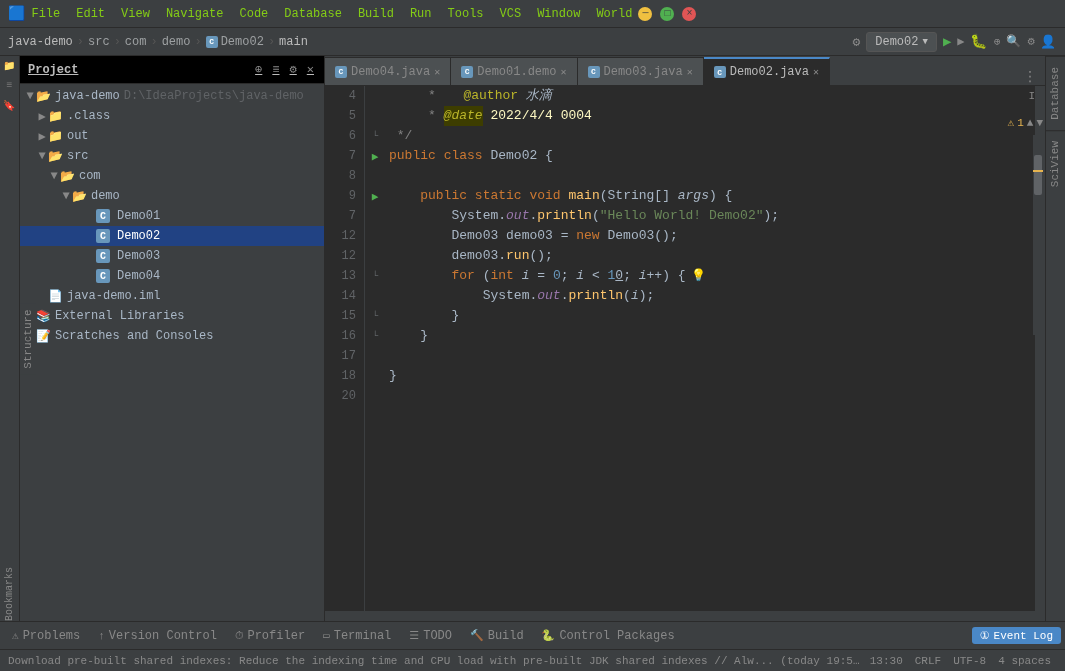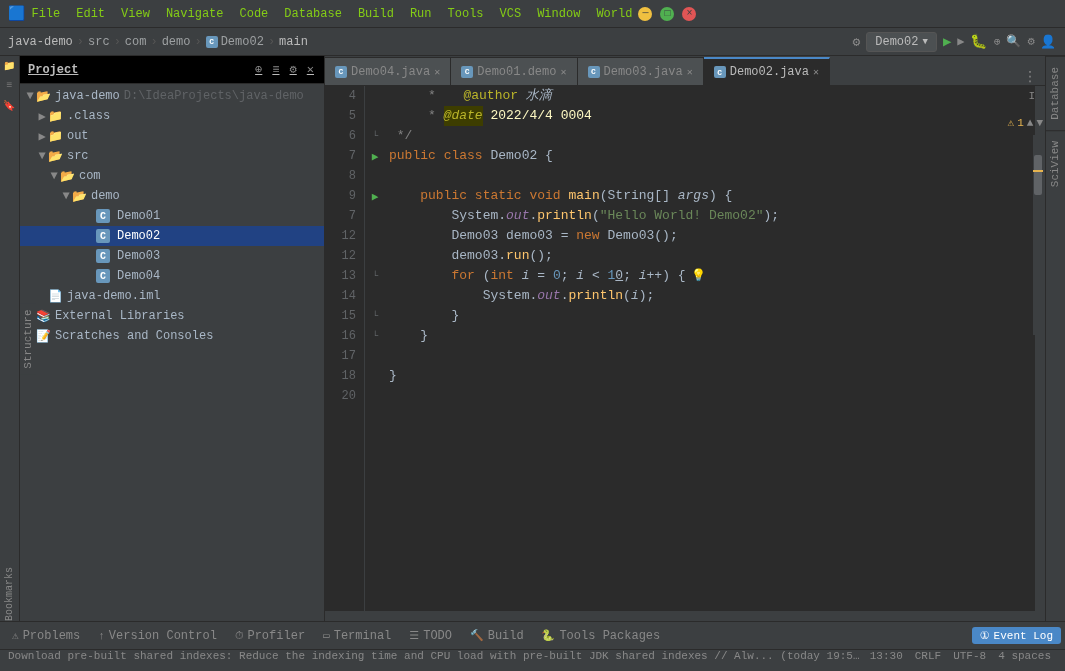--- a/index.html
+++ b/index.html
@@ -310,21 +310,21 @@
     .comment { color: #808080; }
     .annotation { color: #bbb529; margin-left: 12px; }
     .method { color: #ffc66d; }
     .field { color: #9876aa; font-style: italic; }
 
     
     .status-bar {
       height: 22px;
       background: #3c3f41;
       display: flex;
-      align-items: flex-start;
+      align-items: center;
       padding: 0 8px;
       font-size: 11px;
       color: #888;
       border-top: 1px solid #2b2b2b;
       flex-shrink: 0;
       gap: 0;
     }
     .status-item {
       padding: 0 6px;
       display: flex;
@@ -834,21 +834,21 @@
   <div class="bottom-tab">
     <span style="font-size:11px;">☰</span>
     <span>TODO</span>
   </div>
   <div class="bottom-tab">
     <span style="font-size:11px;">🔨</span>
     <span>Build</span>
   </div>
   <div class="bottom-tab">
     <span style="font-size:11px;">🐍</span>
-    <span>Tools Packages</span>
+    <span>Control Packages</span>
   </div>
   <div class="bottom-right">
     <div class="event-log-btn">
       <span>①</span>
       <span>Event Log</span>
     </div>
   </div>
 </div>
 
 <div class="status-bar">

